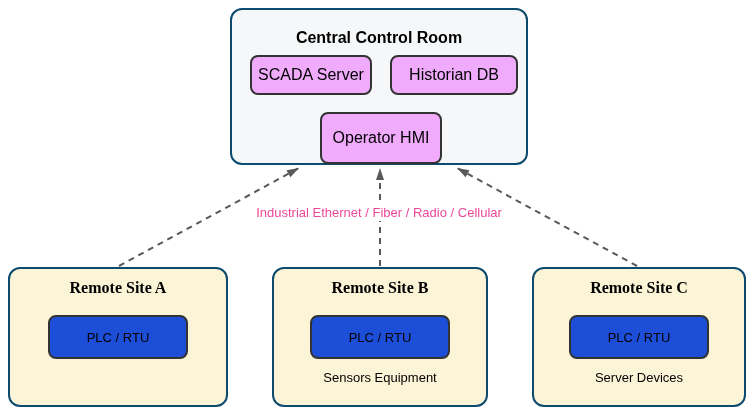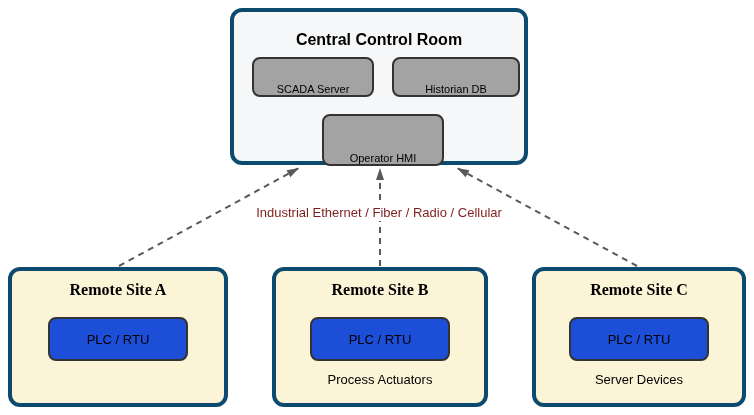--- a/index.html
+++ b/index.html
@@ -5,35 +5,35 @@
   html, body { margin: 0; padding: 0; background: #ffffff; }
   .canvas {
     position: relative;
     width: 754px;
     height: 415px;
     background: #ffffff;
     font-family: "Liberation Sans", sans-serif;
     overflow: hidden;
   }
   .arrows { position: absolute; left: 0; top: 0; z-index: 1; }
-  .node { position: absolute; box-sizing: border-box; border: 4px solid #0c4a6e; }
+  .node { position: absolute; box-sizing: border-box; border: 2px solid #0c4a6e; }
   .central {
     left: 230px; top: 8px; width: 298px; height: 157px;
     background: #f5f7f9; border-radius: 12px; z-index: 2;
   }
   .central-title {
     position: absolute; top: 19px; left: 0; right: 0;
     text-align: center; font-size: 16px; font-weight: bold; color: #000000;
   }
   .chip {
     position: absolute; box-sizing: border-box;
     border: 2px solid #333333; border-radius: 8px;
-    background: #a3a3a3;
-    display: flex; align-items: flex-end; justify-content: center;
-    font-size: 11px; color: #000000; white-space: nowrap;
+    background: #f0abfc;
+    display: flex; align-items: center; justify-content: center;
+    font-size: 16px; color: #000000; white-space: nowrap;
   }
   .chip-scada    { left: 18px;  top: 45px;  width: 122px; height: 40px; }
   .chip-historian{ left: 158px; top: 45px;  width: 128px; height: 40px; }
   .chip-hmi      { left: 88px;  top: 102px; width: 122px; height: 52px; }
   .site {
     top: 267px; height: 140px;
     background: #fcf4d6; border-radius: 12px; z-index: 2;
   }
   .site-a { left: 8px;   width: 220px; }
   .site-b { left: 272px; width: 216px; }
@@ -49,21 +49,21 @@
     display: flex; align-items: center; justify-content: center;
     font-size: 13px; color: #000000; white-space: nowrap;
   }
   .caption {
     position: absolute; top: 101px; left: 0; right: 0;
     text-align: center; font-size: 13px; color: #000000;
   }
   .conn-label {
     position: absolute; top: 205px; left: 379px; transform: translateX(-50%);
     background: #ffffff; padding: 0 3px;
-    font-size: 13px; line-height: 16px; color: #7f1d1d;
+    font-size: 13px; line-height: 16px; color: #ec4899;
     white-space: nowrap; z-index: 3;
   }
 </style>
 </head>
 <body>
 
 <div class="canvas">
 
   <svg class="arrows" width="754" height="415" viewBox="0 0 754 415">
     <defs>
@@ -96,21 +96,21 @@
     <div class="controller">
       <span>PLC / RTU</span>
     </div>
   </div>
 
   <div class="node site site-b">
     <div class="site-title">Remote Site B</div>
     <div class="controller">
       <span>PLC / RTU</span>
     </div>
-    <div class="caption">Process Actuators</div>
+    <div class="caption">Sensors Equipment</div>
   </div>
 
   <div class="node site site-c">
     <div class="site-title">Remote Site C</div>
     <div class="controller">
       <span>PLC / RTU</span>
     </div>
     <div class="caption">Server Devices</div>
   </div>
 

